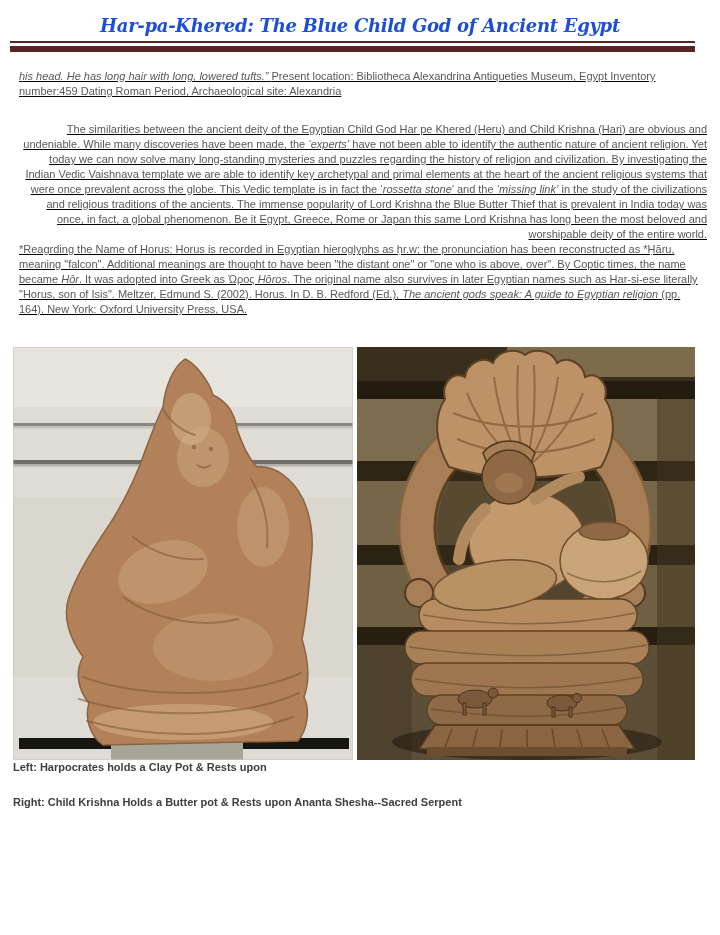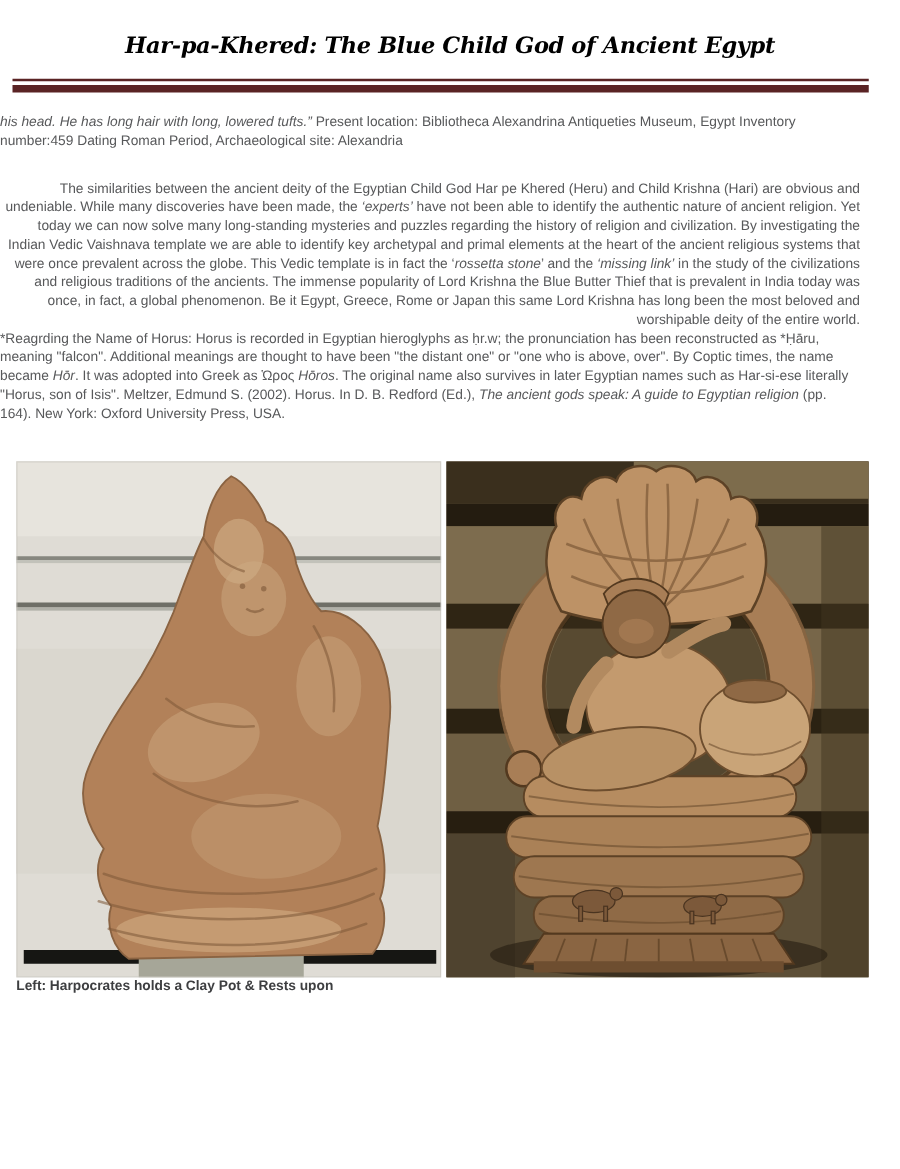--- a/index.html
+++ b/index.html
@@ -4,28 +4,28 @@
 <style>
   html,body{margin:0;padding:0;}
   body{
     width:720px;height:935px;background:#ffffff;overflow:hidden;position:relative;
     font-family:"Liberation Sans","DejaVu Sans",sans-serif;
     -webkit-font-smoothing:antialiased;
   }
   .page{width:720px;height:935px;position:relative;}
   .header{padding-top:11px;}
   .doc-title{
-    margin:15px;text-align:center;
+    margin:4px;text-align:center;
     font-family:"DejaVu Serif","Liberation Serif",serif;
     font-style:italic;font-weight:700;font-size:18px;line-height:22px;
-    letter-spacing:-0.3px;color:#000000;
+    letter-spacing:-0.3px;color:#1d4ed8;
   }
   .rule-thin{height:2px;background:#5a2324;margin:2px 25px 0 10px;}
   .rule-thick{height:6px;background:#5a2324;margin:3px 25px 0 10px;}
-  .content{padding-left:0;padding-right:19px;}
+  .content{padding-left:19px;padding-right:19px;text-decoration:underline;}
   .body-par{
     margin:0;width:688px;font-size:11px;line-height:15px;color:#57585a;
   }
   .p1{margin-top:17px;}
   .p2{margin-top:23px;text-align:right;}
   .p3{}
   .body-par .italic{font-style:italic;}
   .figures{margin-top:30px;margin-left:13px;display:flex;gap:4px;height:413px;}
   .fig{margin:0;padding:0;font-size:0;line-height:0;}
   .caption{
@@ -206,14 +206,15 @@
           <line x1="245" y1="382" x2="252" y2="400"></line>
         </g>
       </svg>
     </figure>
   </div>
 
   <div class="caption caption-left">
     <div>Left: Harpocrates holds a Clay Pot &amp; Rests upon</div>
   </div>
 
+  <div class="caption caption-right">Right: Child Krishna Holds a Butter pot &amp; Rests upon Ananta Shesha--Sacred Serpent</div>
 
 </div>
 
 </body></html>

